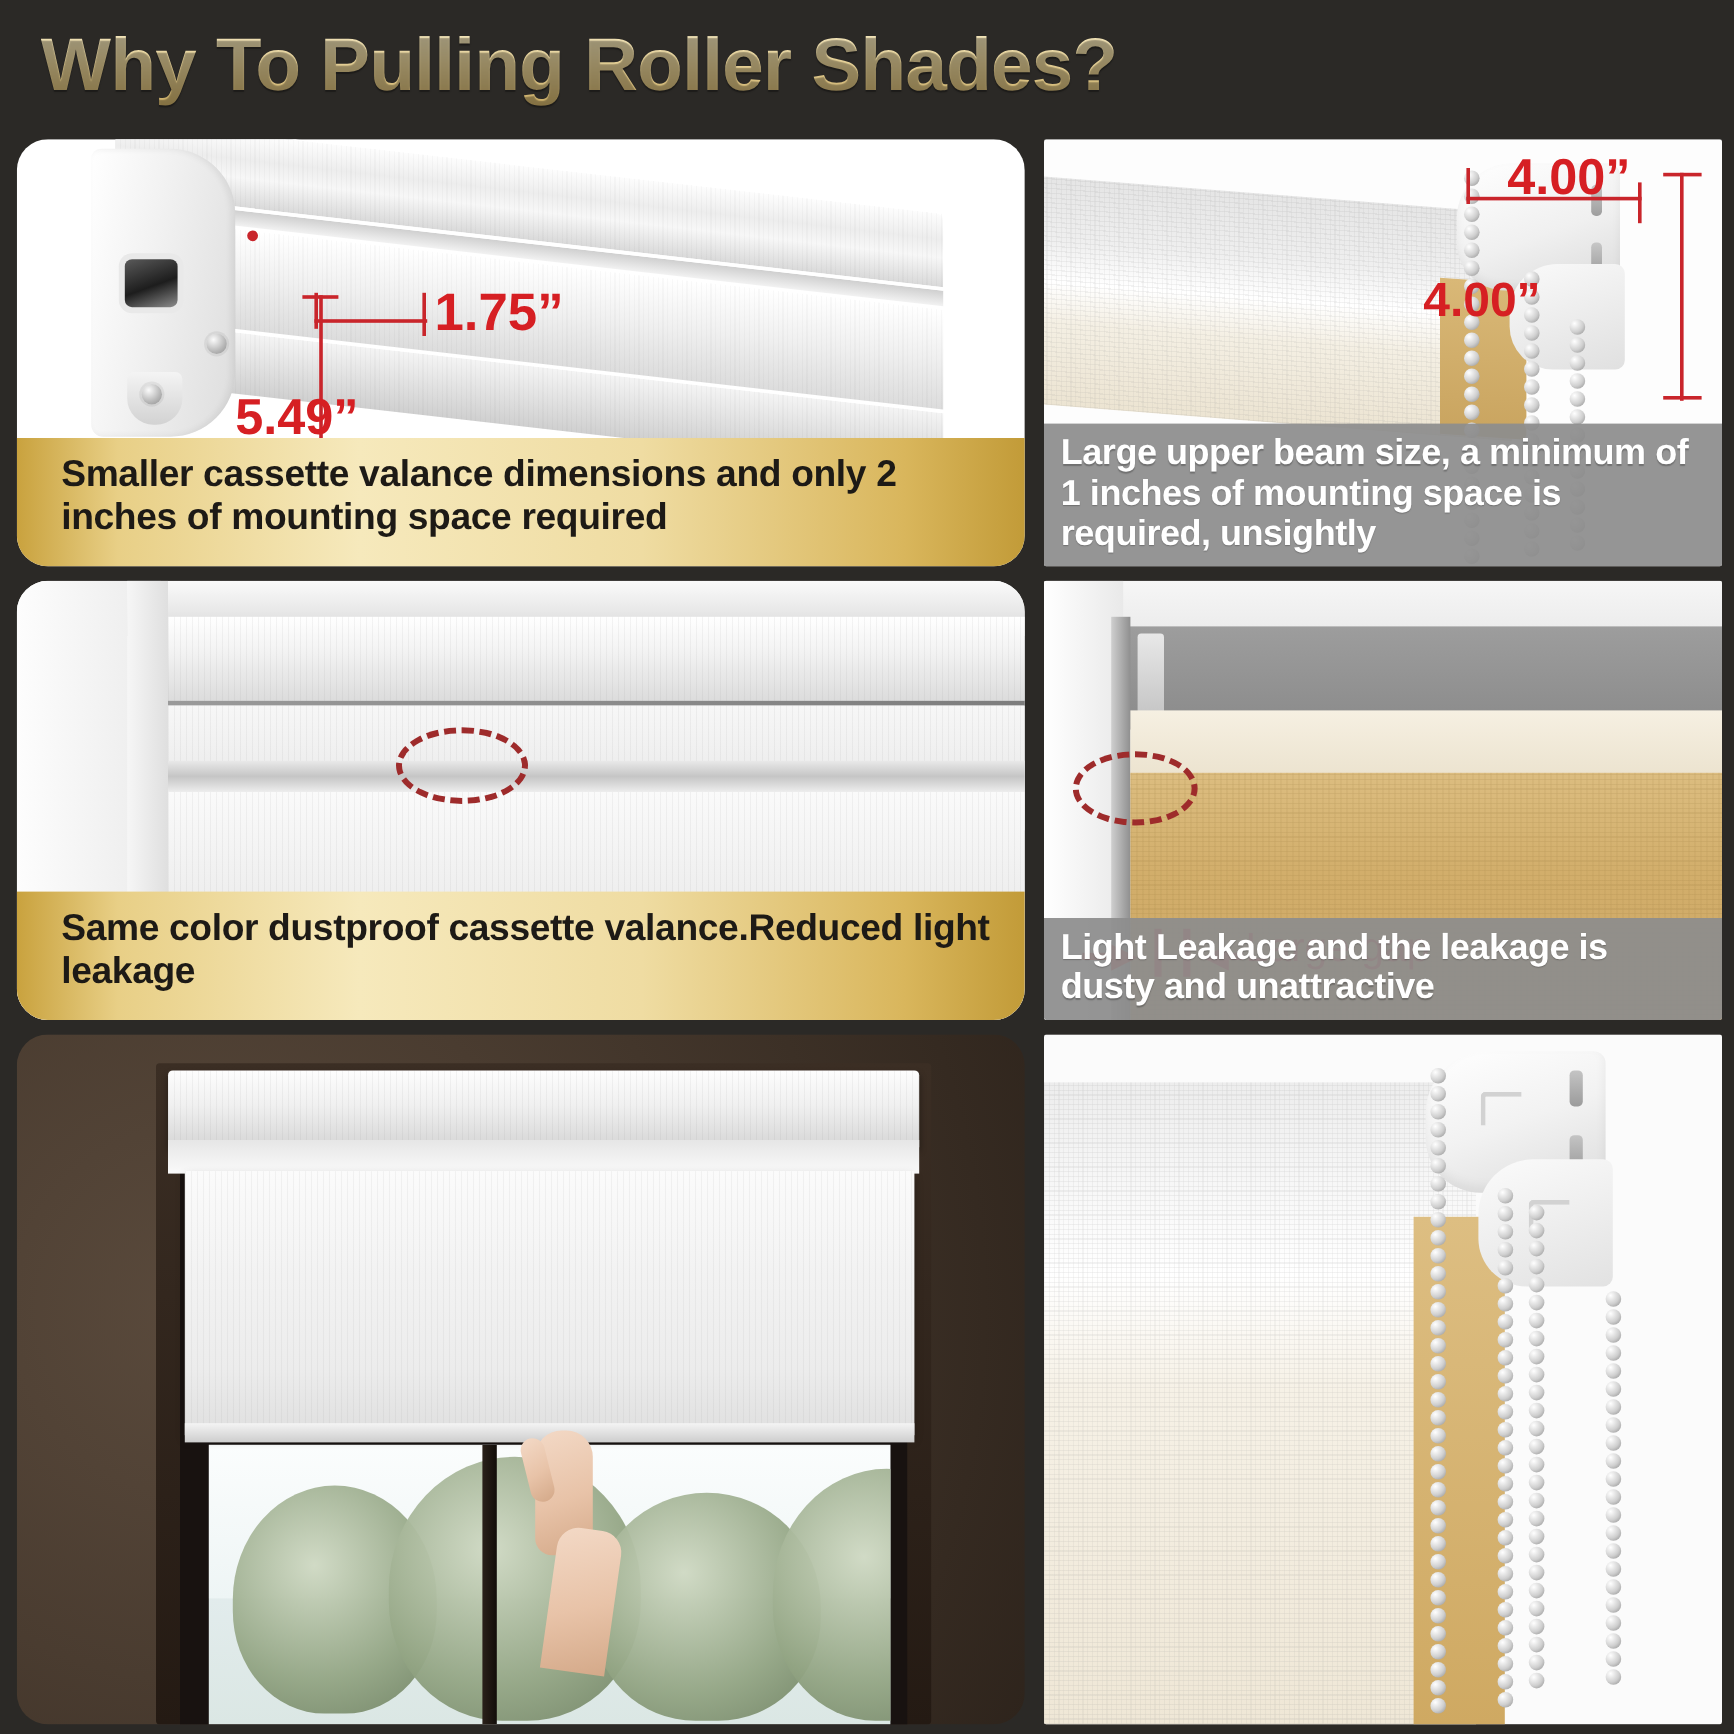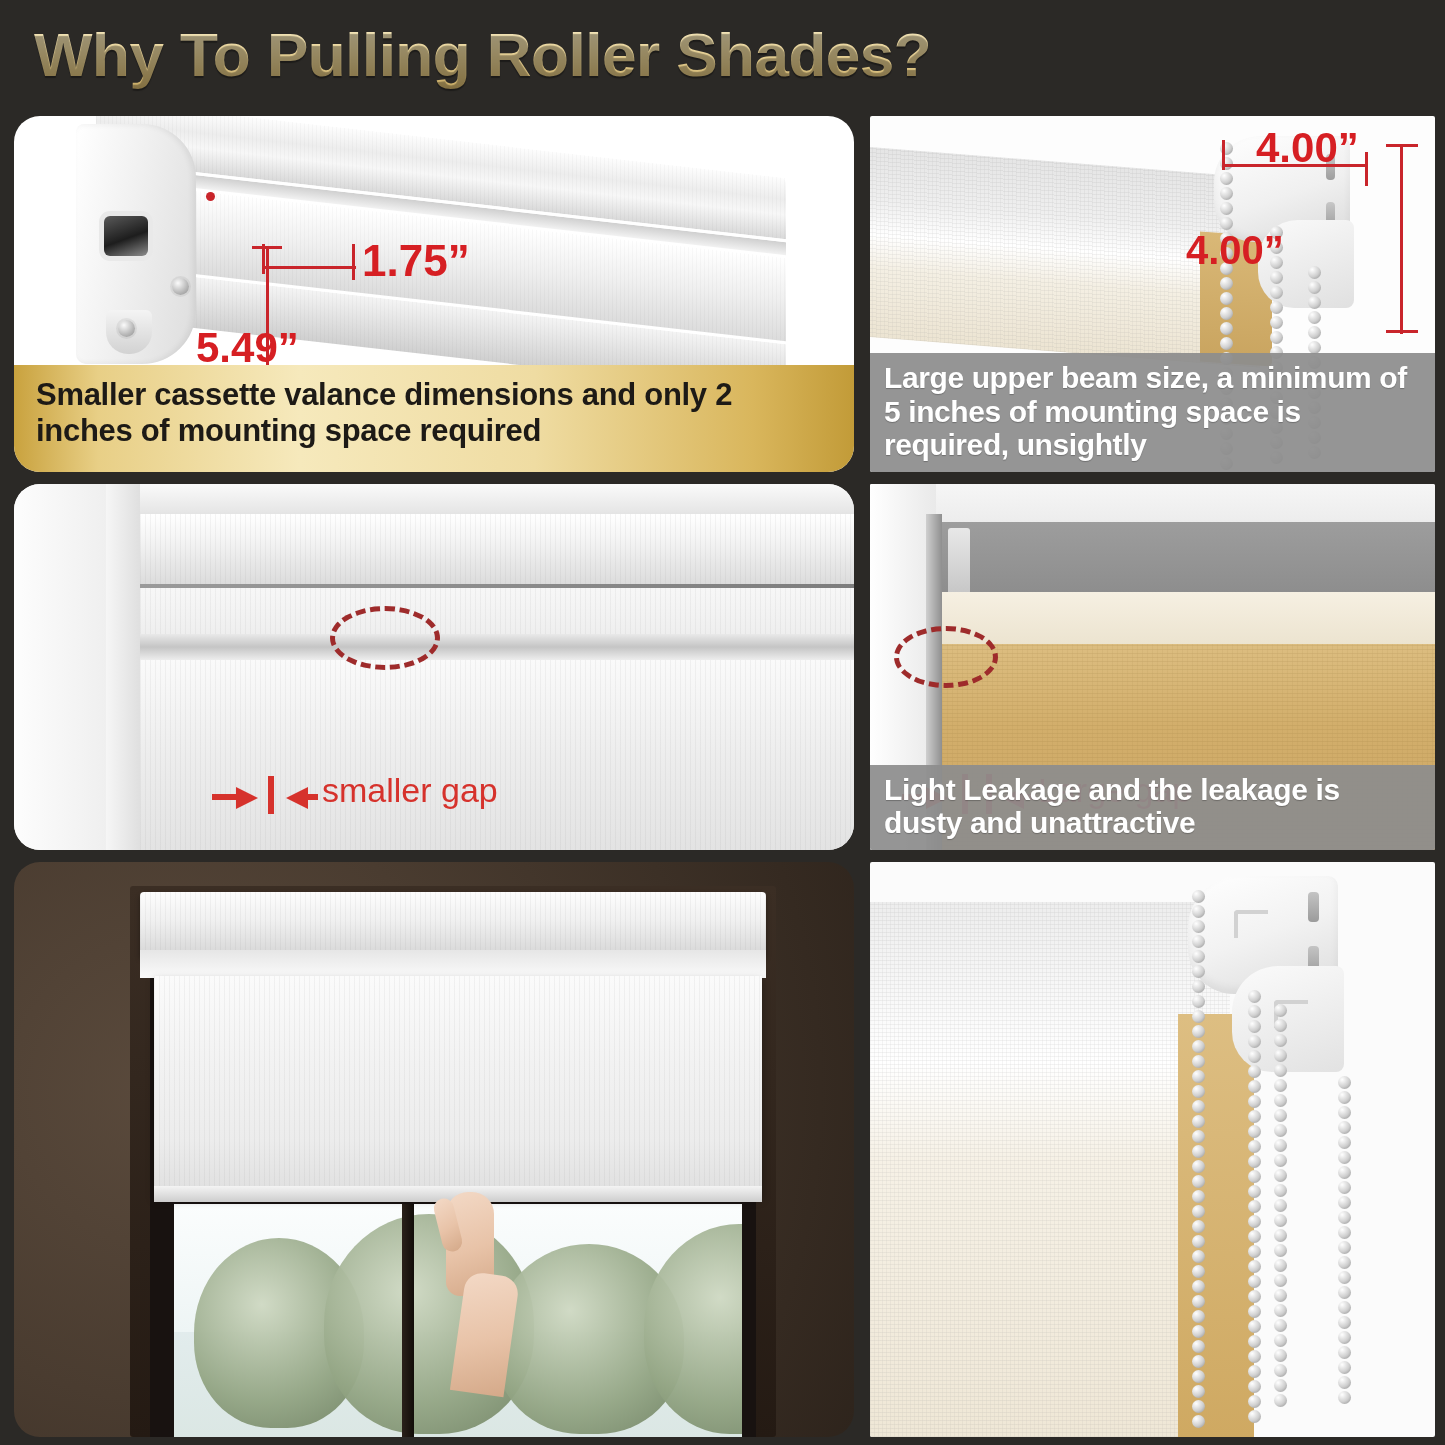--- a/index.html
+++ b/index.html
@@ -39,21 +39,21 @@
   .photo{ position:absolute; inset:0; overflow:hidden; }
 
   
   .cap{
     position:absolute; left:0; right:0; bottom:0;
     display:flex; align-items:center;
     z-index:8;
   }
   .cap.gold{
     background:linear-gradient(90deg,#c9a23e 0%,#e8cf86 10%,#f6e9bc 34%,#efdca2 62%,#d9b65c 88%,#c29b38 100%);
-    padding:12px 22px 22px 22px;
+    padding:12px 22px 22px 37px;
   }
   .cap.gold .cap-txt{
     color:#1d1a16; font-size:31px; font-weight:bold;
     line-height:1.18; letter-spacing:-0.3px;
   }
   .cap.gray{
     background:rgba(141,141,141,.93);
     padding:8px 14px 10px 14px;
   }
   .cap.gray .cap-txt{
@@ -459,21 +459,21 @@
     <div class="dline-h" style="left:352px; top:48px; width:146px;"></div>
     <div class="tick-v" style="left:495px; top:36px; height:34px;"></div>
     <div class="dim-txt" style="left:386px; top:8px; font-size:42px;">4.00”</div>
 
     <div class="dline-v" style="left:530px; top:28px; height:190px;"></div>
     <div class="tick-h" style="left:516px; top:28px; width:32px;"></div>
     <div class="tick-h" style="left:516px; top:214px; width:32px;"></div>
     <div class="dim-txt" style="left:316px; top:112px; font-size:40px;">4.00”</div>
 
     <div class="cap gray">
-      <div class="cap-txt">Large upper beam size, a minimum of 5 inches of mounting space is required, unsightly</div>
+      <div class="cap-txt">Large upper beam size, a minimum of 1 inches of mounting space is required, unsightly</div>
     </div>
   </div>
 
   <div class="panel left" style="left:14px; top:376px; width:840px; height:366px;">
     <div class="photo">
       <div class="p3-bg"></div>
       <div class="p3-wall"></div>
       <div class="p3-frame"></div>
       <div class="p3-frame-l"></div>
       <div class="p3-val">
@@ -491,20 +491,23 @@
 
     <div class="ell" style="left:316px; top:122px; width:110px; height:64px;"></div>
 
     <div class="arrow-tail" style="left:198px; top:310px; width:26px;"></div>
     <div class="arrow-r" style="left:222px; top:303px;"></div>
     <div class="gapbar" style="left:254px; top:292px; height:38px;"></div>
     <div class="arrow-l" style="left:272px; top:303px;"></div>
     <div class="arrow-tail" style="left:292px; top:310px; width:12px;"></div>
     <div class="gap-txt" style="left:308px; top:287px;">smaller gap</div>
 
+    <div class="cap gold">
+      <div class="cap-txt">Same color dustproof cassette valance.Reduced light leakage</div>
+    </div>
   </div>
 
   <div class="panel right" style="left:870px; top:376px; width:565px; height:366px;">
     <div class="photo">
       <div class="p4-bg"></div>
       <div class="p4-top"></div>
       <div class="p4-grayblk"></div>
       <div class="p4-wall"></div>
       <div class="p4-edge"></div>
       <div class="p4-clip"></div>

